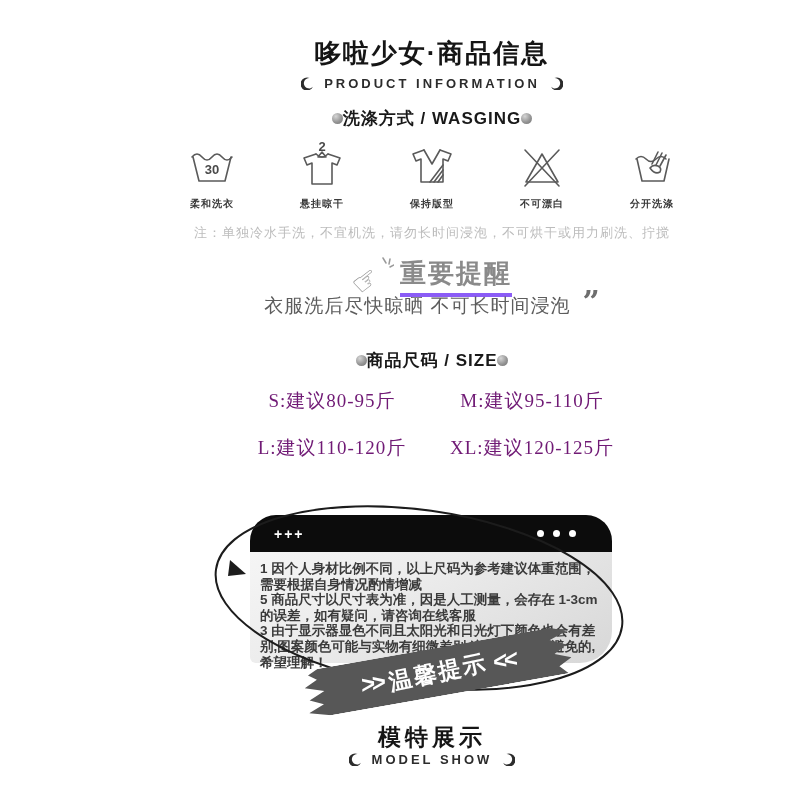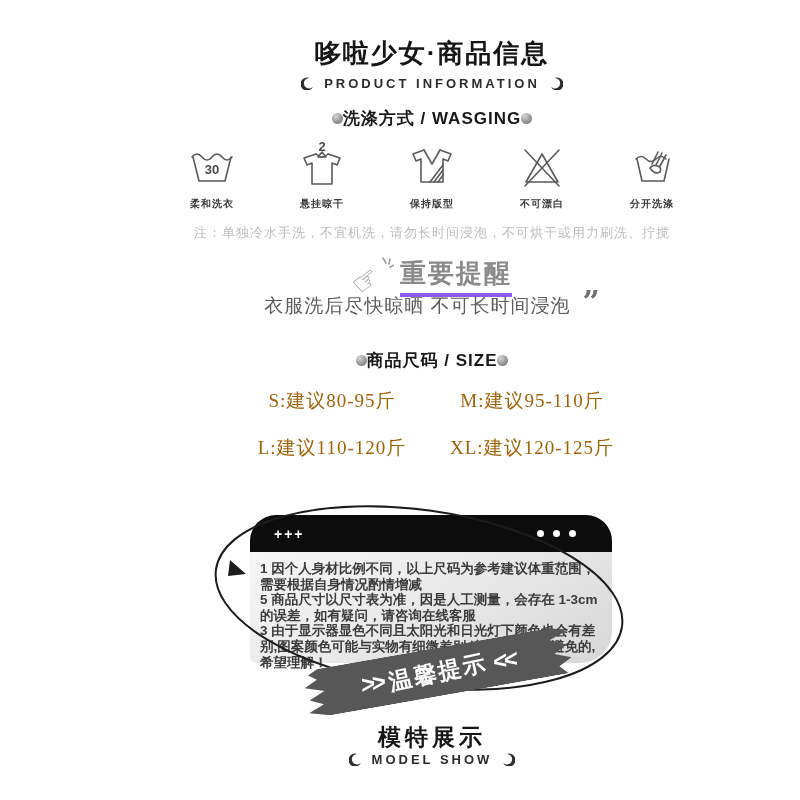--- a/index.html
+++ b/index.html
@@ -44,21 +44,21 @@
                   display:flex; justify-content:center; align-items:flex-start; gap:12px; }
   .rem-text { font-size:19px; color:#5d5d5d; letter-spacing:1px; }
   .quote-mark { font-family:"DejaVu Serif","Liberation Serif",serif; font-weight:bold;
                 font-size:30px; line-height:18px; color:#6e6e6e; }
 
   
   .size-grid { position:absolute; top:388px; left:200px; width:400px;
                display:grid; grid-template-columns:200px 200px; row-gap:21px;
                justify-items:center; }
   .size-cell { font-family:"Liberation Serif","DejaVu Serif",serif;
-               font-size:19px; color:#a16207; letter-spacing:1px; }
+               font-size:19px; color:#701a75; letter-spacing:1px; }
 
   
   .card { position:absolute; left:218px; top:515px; width:362px; height:148px;
           border-radius:26px 26px 32px 6px;
           background:linear-gradient(150deg,#f8f8f8 0%,#ececec 45%,#d7d7d7 100%);
           z-index:1; }
   .card-header { height:37px; background:#0c0c0c; border-radius:26px 26px 0 0;
                  display:flex; align-items:center; justify-content:space-between;
                  padding:0 36px 0 24px; }
   .card-plus { color:#ffffff; font-weight:bold; font-size:14px; letter-spacing:2px; }

